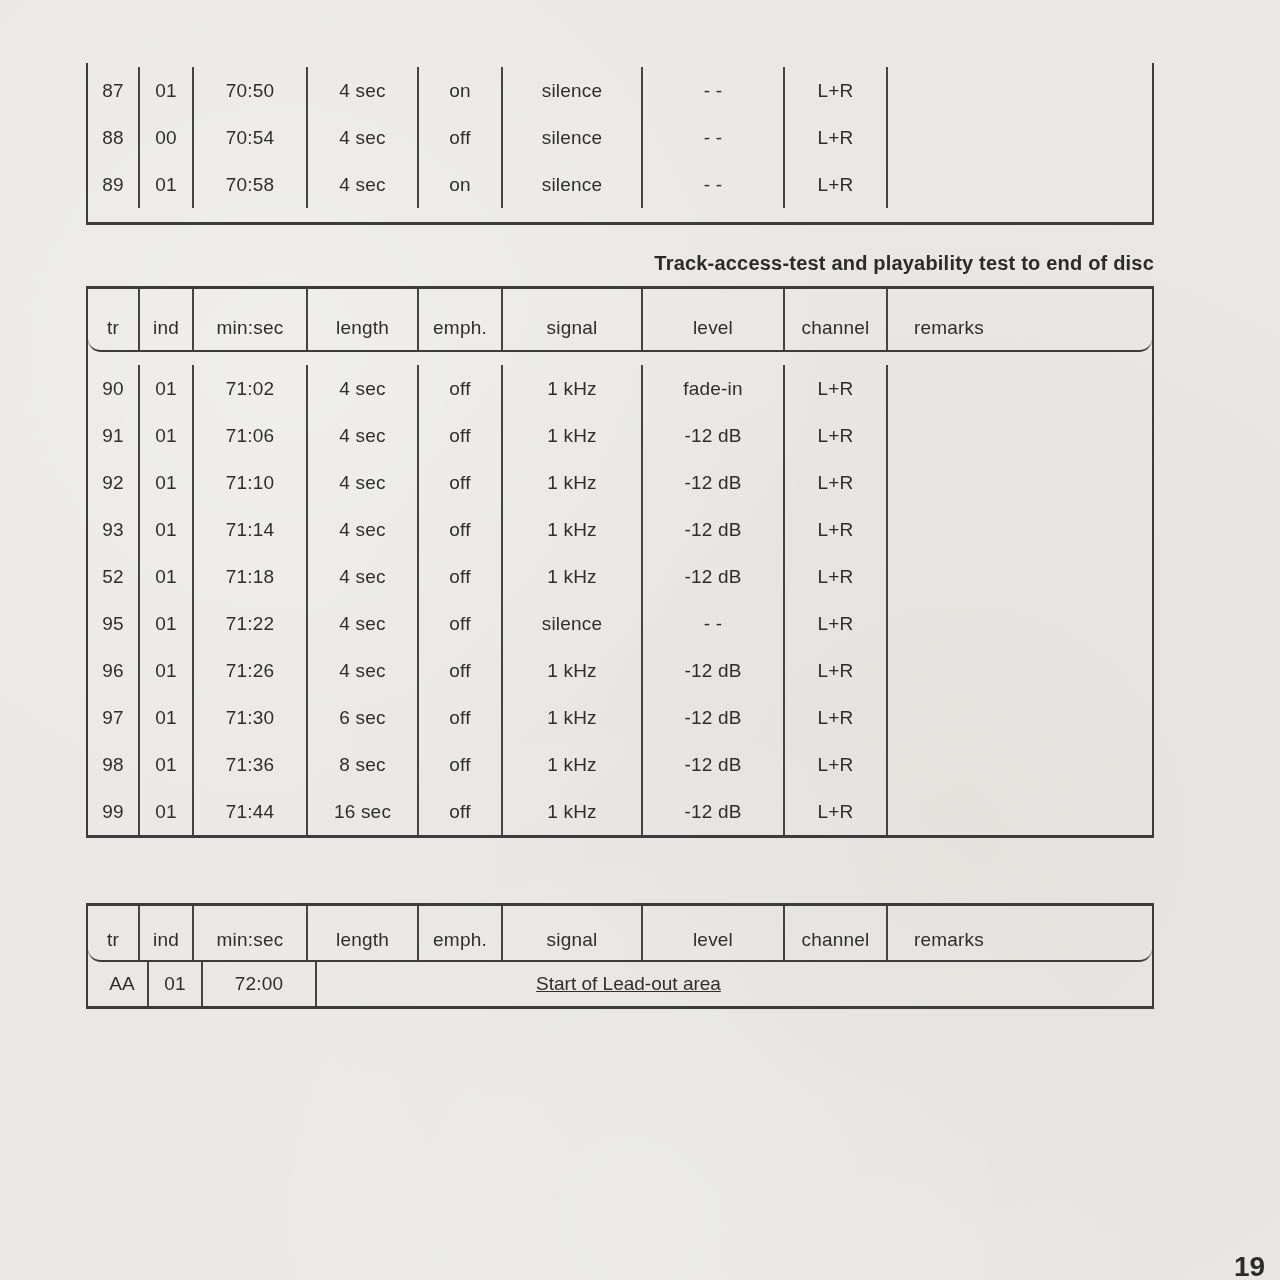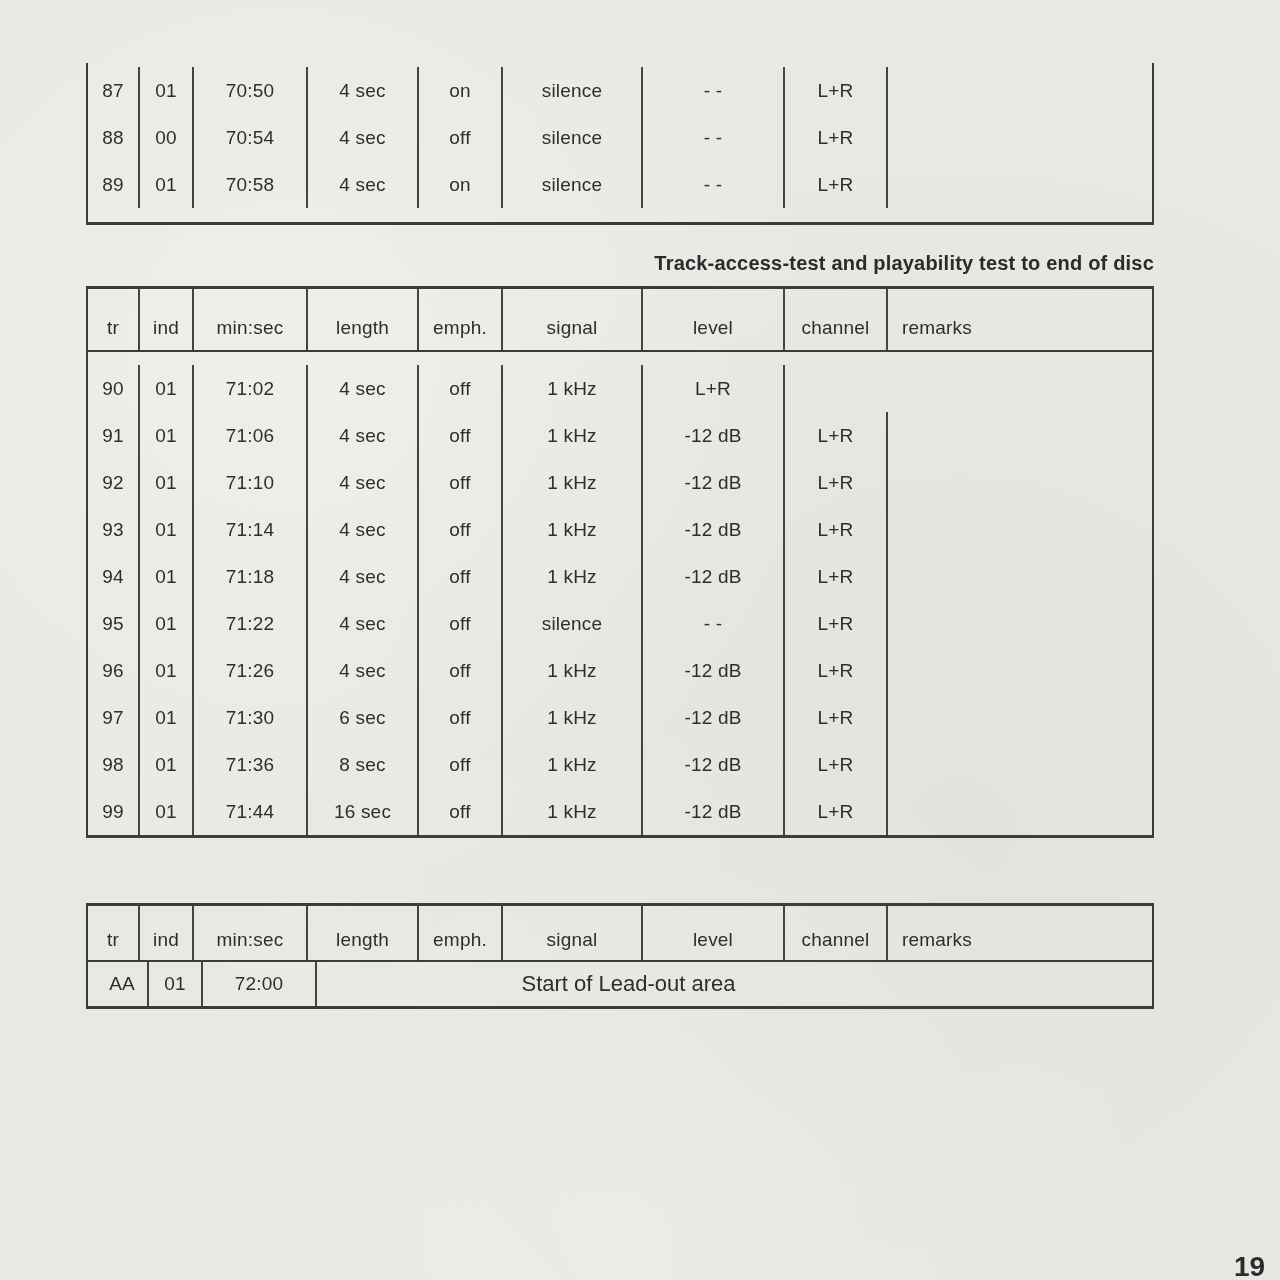--- a/index.html
+++ b/index.html
@@ -24,44 +24,45 @@
   }
   .tbl.cont{ top:63px; height:162px; border-top:none; border-bottom-width:3px; }
   .tbl.main{ top:286px; border-top-width:3px; border-bottom-width:3px; }
   .tbl.end { top:903px; border-top-width:3px; border-bottom-width:3px; }
 
   .hrow,.trow{
     display:grid;
     grid-template-columns:52px 54px 114px 111px 84px 140px 142px 103px 1fr;
   }
   .trow{ height:47px; }
-  .hrow{ height:61px; border-bottom:2px solid #3c3c3c; }
+  .hrow{ height:61px; border-bottom:2px solid #3c3c3c;border-radius:13px; }
   .end .hrow{ height:54px; }
   .end .trow{ height:44px; }
   .end .trow.merged{ grid-template-columns:52px 54px 114px 1fr;padding-left:9px; }
 
   .cell{
     display:flex; align-items:center; justify-content:center;
     border-right:2px solid #444;
     font-size:19px;
     letter-spacing:.2px;
     white-space:nowrap;
     overflow:hidden;
   }
   .cell:last-child{ border-right:none; }
   .hrow .cell{ align-items:flex-end; padding-bottom:11px; }
   .end .hrow .cell{ padding-bottom:9px; }
-  .hrow .cell.c8{ justify-content:flex-start; padding-left:14px; }
+  .hrow .cell.c8{ justify-content:flex-start; padding-left:26px; }
   .tbody{ position:relative; }
   .cont .tbody{ padding-top:4px; }
   .main .tbody{ padding-top:13px;border-radius:24px; }
   .merged-cell{
     display:flex; align-items:center; justify-content:center;
-    font-size:22px;
+    font-size:19px;
     padding-right:212px;
+    text-decoration:underline;
   }
   .title{
     position:absolute; left:86px; width:1068px;
     text-align:right; font-weight:bold; font-size:20px;
     color:#2b2b2b; letter-spacing:.2px;
   }
   .title.t1{ top:252px; }
   .title.t2{ top:868px; }
   .pageno{
     position:absolute; left:1234px; top:1251px;
@@ -126,20 +127,21 @@
         <div class="cell c8">remarks</div>
       </div>
     <div class="tbody">
         <div class="trow">
           <div class="cell c0">90</div>
           <div class="cell c1">01</div>
           <div class="cell c2">71:02</div>
           <div class="cell c3">4 sec</div>
           <div class="cell c4">off</div>
           <div class="cell c5">1 kHz</div>
+          <div class="cell c6">fade-in</div>
           <div class="cell c7">L+R</div>
           <div class="cell c8"></div>
         </div>
         <div class="trow">
           <div class="cell c0">91</div>
           <div class="cell c1">01</div>
           <div class="cell c2">71:06</div>
           <div class="cell c3">4 sec</div>
           <div class="cell c4">off</div>
           <div class="cell c5">1 kHz</div>
@@ -163,21 +165,21 @@
           <div class="cell c1">01</div>
           <div class="cell c2">71:14</div>
           <div class="cell c3">4 sec</div>
           <div class="cell c4">off</div>
           <div class="cell c5">1 kHz</div>
           <div class="cell c6">-12 dB</div>
           <div class="cell c7">L+R</div>
           <div class="cell c8"></div>
         </div>
         <div class="trow">
-          <div class="cell c0">94</div>
+          <div class="cell c0">52</div>
           <div class="cell c1">01</div>
           <div class="cell c2">71:18</div>
           <div class="cell c3">4 sec</div>
           <div class="cell c4">off</div>
           <div class="cell c5">1 kHz</div>
           <div class="cell c6">-12 dB</div>
           <div class="cell c7">L+R</div>
           <div class="cell c8"></div>
         </div>
         <div class="trow">

